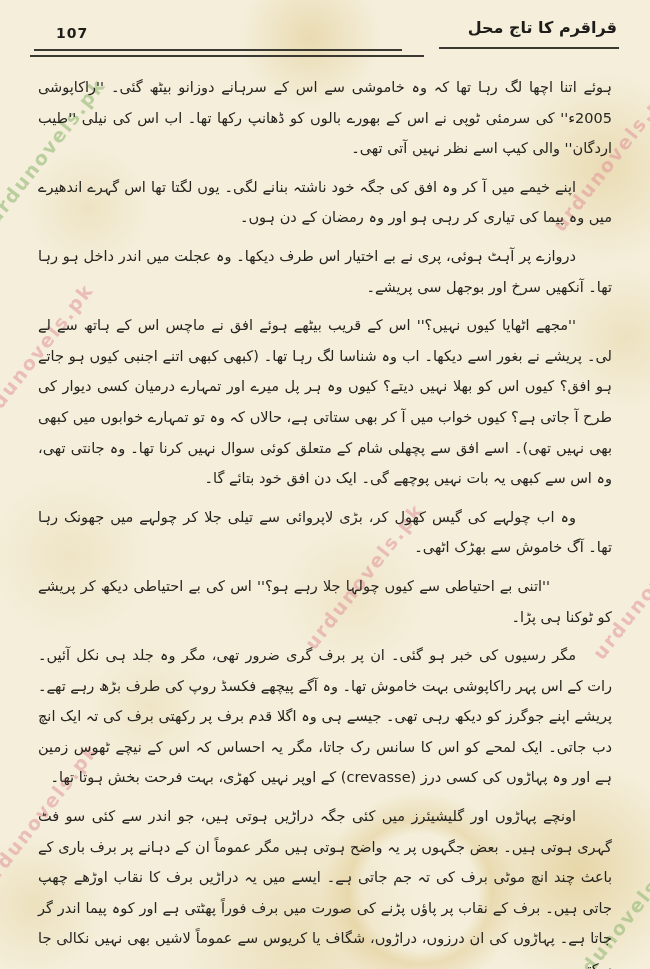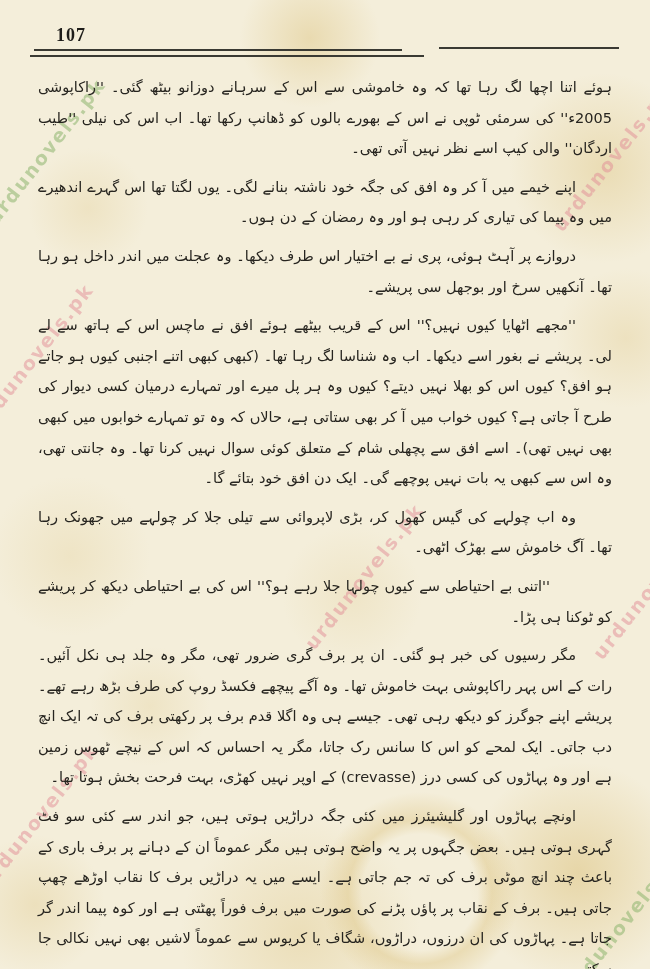--- a/index.html
+++ b/index.html
@@ -34,21 +34,21 @@
   #wm2{left:548px;top:222px;}
   #wm3{left:-30px;top:420px;}
   #wm4{left:300px;top:640px;}
   #wm5{left:-25px;top:880px;}
   #wm6{left:588px;top:650px;}
   #wm7{left:560px;top:985px;}
 
   
   .page-number{
     position:absolute;left:56px;top:25px;
-    font-size:18px;font-weight:bold;letter-spacing:1px;color:#1e1d1a;font-family:Liberation Serif, serif;
+    font-size:14px;font-weight:bold;letter-spacing:1px;color:#1e1d1a;
   }
   .rule{position:absolute;background:#3a3a33;}
   #rule-num-1{left:34px;top:49px;width:368px;height:2px;}
   #rule-num-2{left:30px;top:55px;width:394px;height:2px;}
   #rule-title{right:31px;top:47px;width:180px;height:2px;}
   .book-title{
     position:absolute;right:33px;top:18px;direction:rtl;
     font-size:16px;font-weight:bold;color:#1e1d1a;
   }
 
@@ -72,20 +72,21 @@
   <div class="wm wm-pink" id="wm2">urdunovels.pk</div>
   <div class="wm wm-pink" id="wm3">urdunovels.pk</div>
   <div class="wm wm-pink" id="wm4">urdunovels.pk</div>
   <div class="wm wm-pink" id="wm5">urdunovels.pk</div>
   <div class="wm wm-pink" id="wm6">urdunovels.pk</div>
   <div class="wm wm-green" id="wm7">urdunovels.pk</div>
 
   <div class="page-number">107</div>
   <div class="rule" id="rule-num-1"></div>
   <div class="rule" id="rule-num-2"></div>
+  <div class="book-title">قراقرم کا تاج محل</div>
   <div class="rule" id="rule-title"></div>
 
   <div class="content">
     <p>ہوئے اتنا اچھا لگ رہا تھا کہ وہ خاموشی سے اس کے سرہانے دوزانو بیٹھ گئی۔ ''راکاپوشی 2005ء'' کی سرمئی ٹوپی نے اس کے بھورے بالوں کو ڈھانپ رکھا تھا۔ اب اس کی نیلی ''طیب اردگان'' والی کیپ اسے نظر نہیں آتی تھی۔</p>
     <p class="ind">اپنے خیمے میں آ کر وہ افق کی جگہ خود ناشتہ بنانے لگی۔ یوں لگتا تھا اس گہرے اندھیرے میں وہ پیما کی تیاری کر رہی ہو اور وہ رمضان کے دن ہوں۔</p>
     <p class="ind">دروازے پر آہٹ ہوئی، پری نے بے اختیار اس طرف دیکھا۔ وہ عجلت میں اندر داخل ہو رہا تھا۔ آنکھیں سرخ اور بوجھل سی پریشے۔</p>
     <p class="ind">''مجھے اٹھایا کیوں نہیں؟'' اس کے قریب بیٹھے ہوئے افق نے ماچس اس کے ہاتھ سے لے لی۔ پریشے نے بغور اسے دیکھا۔ اب وہ شناسا لگ رہا تھا۔ (کبھی کبھی اتنے اجنبی کیوں ہو جاتے ہو افق؟ کیوں اس کو بھلا نہیں دیتے؟ کیوں وہ ہر پل میرے اور تمہارے درمیان کسی دیوار کی طرح آ جاتی ہے؟ کیوں خواب میں آ کر بھی ستاتی ہے، حالاں کہ وہ تو تمہارے خوابوں میں کبھی بھی نہیں تھی)۔ اسے افق سے پچھلی شام کے متعلق کوئی سوال نہیں کرنا تھا۔ وہ جانتی تھی، وہ اس سے کبھی یہ بات نہیں پوچھے گی۔ ایک دن افق خود بتائے گا۔</p>
     <p class="ind">وہ اب چولہے کی گیس کھول کر، بڑی لاپروائی سے تیلی جلا کر چولہے میں جھونک رہا تھا۔ آگ خاموش سے بھڑک اٹھی۔</p>
     <p class="ind2">''اتنی بے احتیاطی سے کیوں چولہا جلا رہے ہو؟'' اس کی بے احتیاطی دیکھ کر پریشے کو ٹوکنا ہی پڑا۔</p>
     <p class="ind">مگر رسیوں کی خبر ہو گئی۔ ان پر برف گری ضرور تھی، مگر وہ جلد ہی نکل آئیں۔ رات کے اس پہر راکاپوشی بہت خاموش تھا۔ وہ آگے پیچھے فکسڈ روپ کی طرف بڑھ رہے تھے۔ پریشے اپنے جوگرز کو دیکھ رہی تھی۔ جیسے ہی وہ اگلا قدم برف پر رکھتی برف کی تہ ایک انچ دب جاتی۔ ایک لمحے کو اس کا سانس رک جاتا، مگر یہ احساس کہ اس کے نیچے ٹھوس زمین ہے اور وہ پہاڑوں کی کسی درز (crevasse) کے اوپر نہیں کھڑی، بہت فرحت بخش ہوتا تھا۔</p>

